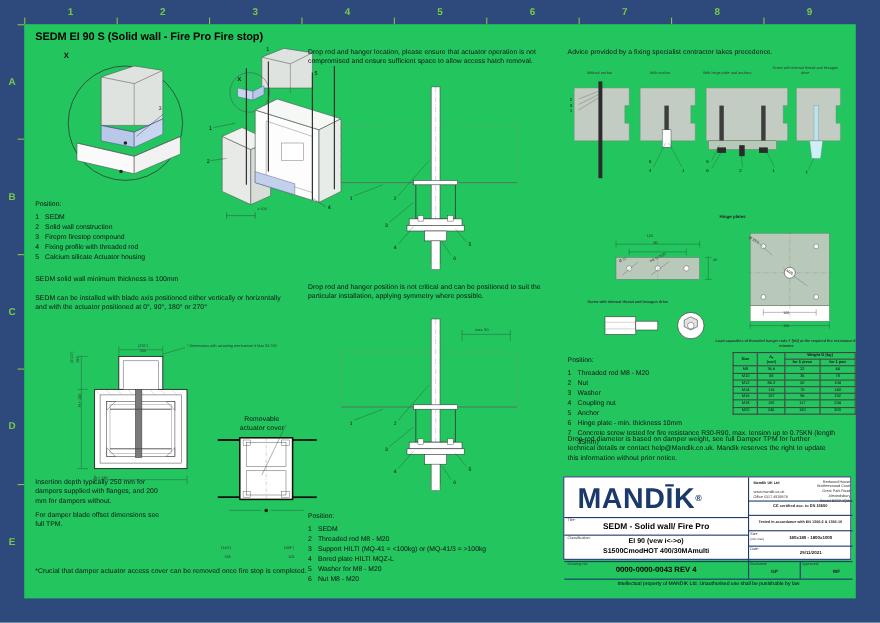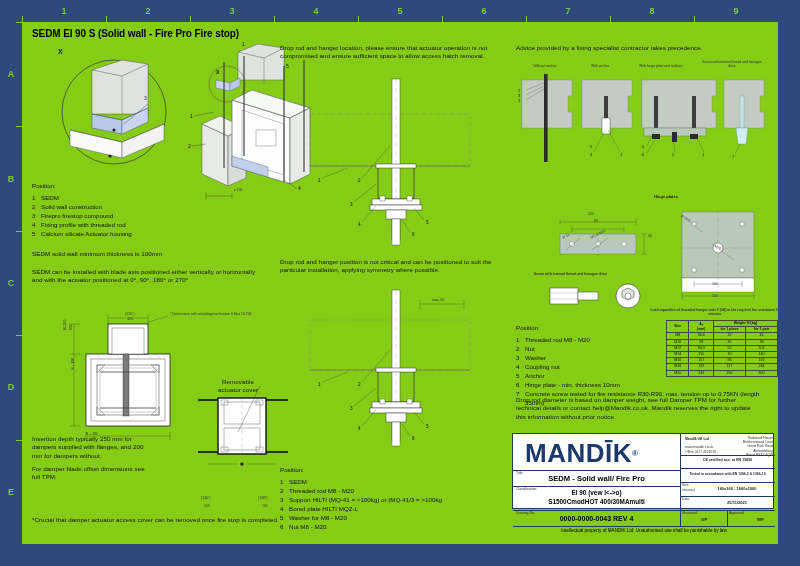--- a/index.html
+++ b/index.html
@@ -10,21 +10,21 @@
   
   .ruler-num,.ruler-let{
     position:absolute;color:#7ac943;font-size:9px;font-weight:bold;
     font-family:"Liberation Sans",sans-serif;text-align:center;
   }
   .tick{position:absolute;background:#7ac943;}
 
   
   #page{
     position:absolute;left:22px;top:22px;width:756px;height:522px;
-    background:#84cc16;overflow:hidden;
+    background:#22c55e;overflow:hidden;
   }
 
   .txt{font-size:6.2px;line-height:8.4px;color:#111;letter-spacing:0.01em;}
   .ttl{font-size:10px;font-weight:bold;color:#000;letter-spacing:-0.1px;}
   .poshead{font-size:6.2px;color:#111;}
   .posrow{display:flex;font-size:6.2px;line-height:9px;color:#111;}
   .posnum{width:9px;flex:none;}
   .tiny-b{font-size:4.4px;line-height:5.6px;color:#222;font-weight:bold;}
   .micro{font-size:3.4px;line-height:4.2px;color:#333;}
 

